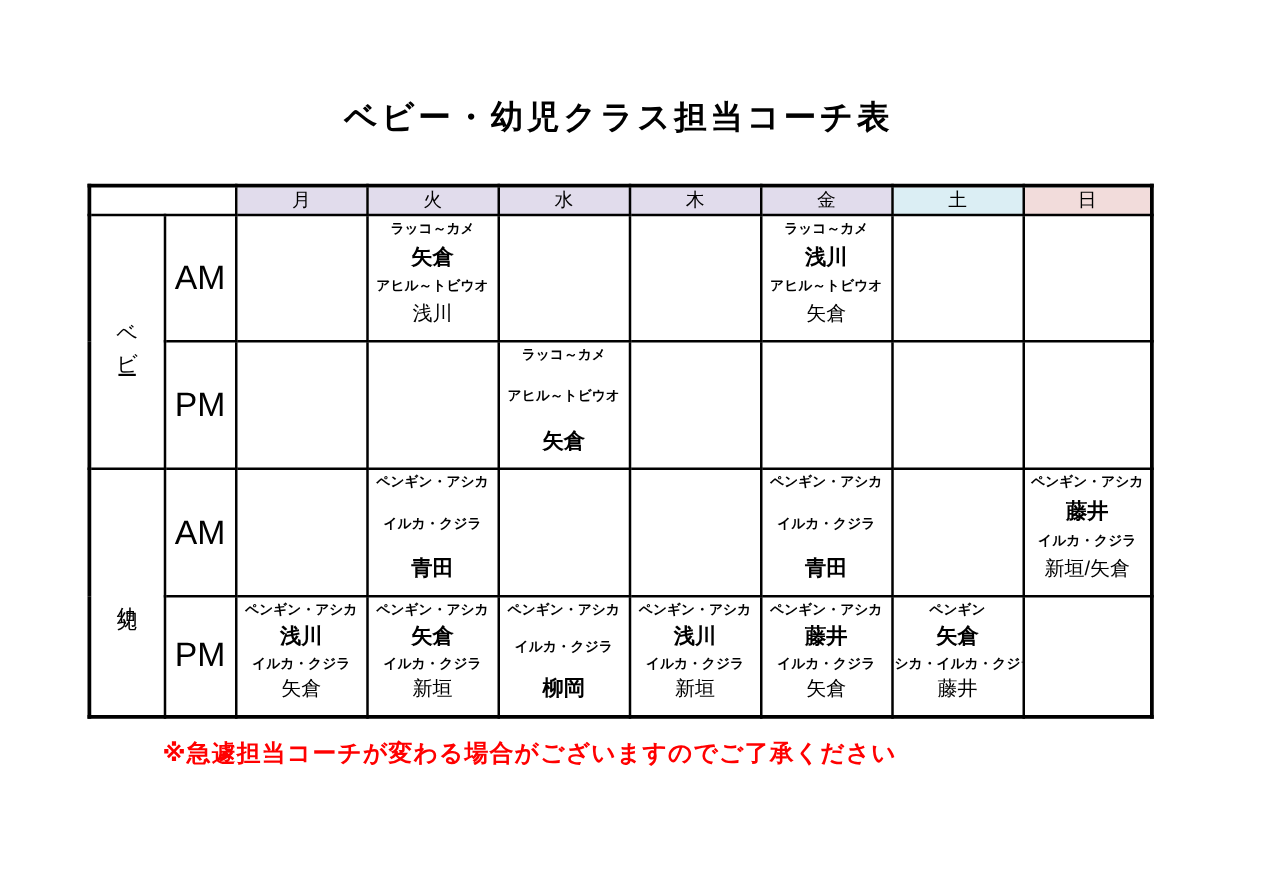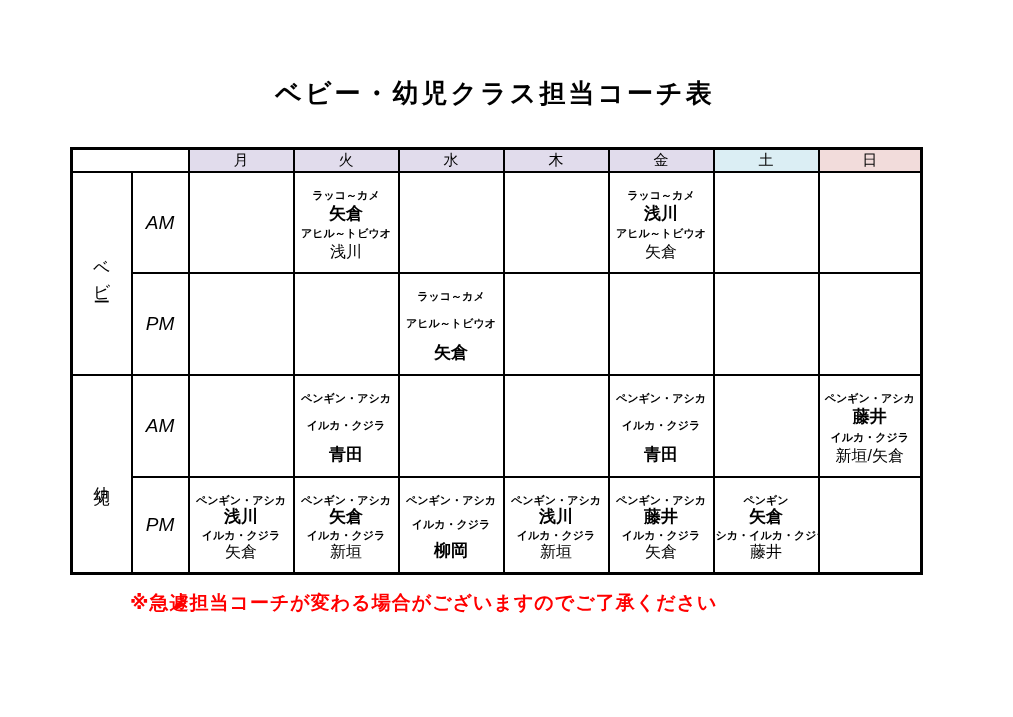--- a/index.html
+++ b/index.html
@@ -53,34 +53,33 @@
     vertical-align: middle;
   }
   .vertical-text {
     writing-mode: vertical-rl;
     font-size: 17px;
     letter-spacing: 3px;
     line-height: 1;
     display: inline-block;
   }
   td.period-cell {
-    font-size: 19px;
+    font-size: 27px;
     font-weight: 400;
     vertical-align: middle;
     color: #000000;
-    font-style: italic;
   }
   td.sched-cell { vertical-align: top; }
   .cell-stack {
     display: flex;
     flex-direction: column;
     justify-content: space-between;
     align-items: center;
     box-sizing: border-box;
-    padding: 16px 0 9px 0;
+    padding: 4px 0 9px 0;
   }
   .h-0-0 { height: 101px; } .h-0-0 .cell-stack { height: 97px; }
   .h-0-1 { height: 102px; } .h-0-1 .cell-stack { height: 98px; }
   .h-1-0 { height: 102px; } .h-1-0 .cell-stack { height: 98px; }
   .h-1-1 { height: 96px;  } .h-1-1 .cell-stack { height: 92px; }
   .line { line-height: 1.1; white-space: nowrap; }
   .line.label {
     font-size: 11px;
     font-weight: 700;
     color: #000000;

